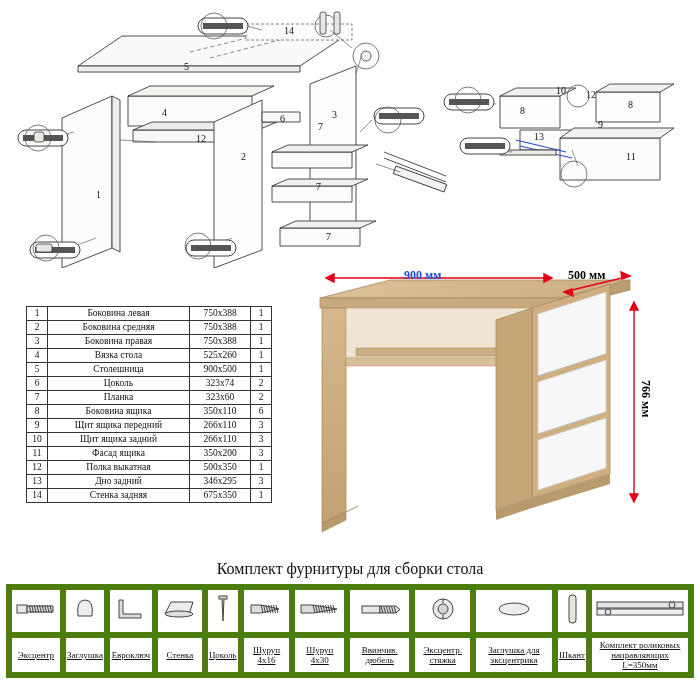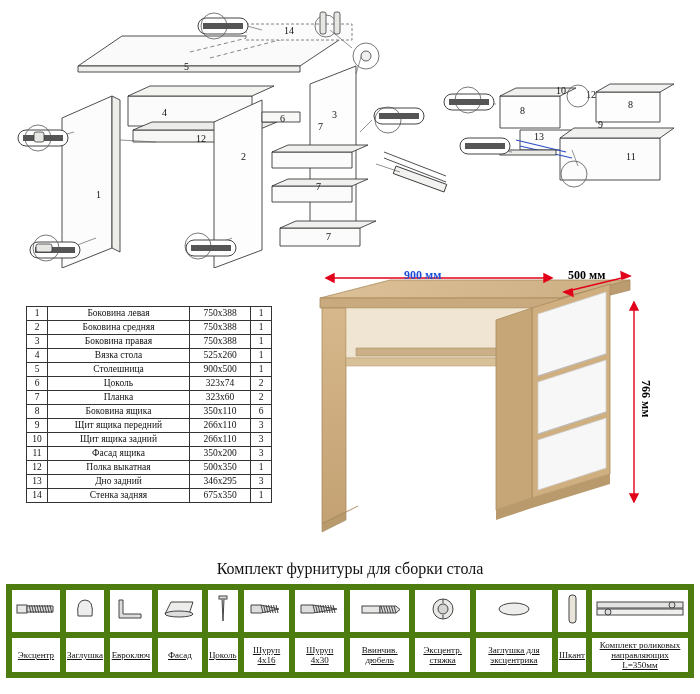--- a/index.html
+++ b/index.html
@@ -417,21 +417,21 @@
               <rect x="3" y="6" width="86" height="6" fill="#e4e4e2" stroke="#444"></rect>
               <rect x="3" y="13" width="86" height="6" fill="#efefed" stroke="#444"></rect>
               <circle cx="14" cy="16" r="3" fill="#ddd" stroke="#444"></circle>
               <circle cx="78" cy="9" r="3" fill="#ddd" stroke="#444"></circle>
             </svg></td>
         </tr>
       <tr class="names" id="kit-names">
           <td>Эксцентр</td>
           <td>Заглушка</td>
           <td>Евроключ</td>
-          <td>Фасад</td>
+          <td>Стенка</td>
           <td>Цоколь</td>
           <td>Шуруп 4х16</td>
           <td>Шуруп 4х30</td>
           <td>Ввинчив. дюбель</td>
           <td>Эксцентр. стяжка</td>
           <td>Заглушка для эксцентрика</td>
           <td>Шкант</td>
           <td>Комплект роликовых направляющих L=350мм</td>
         </tr>
     </tbody>

